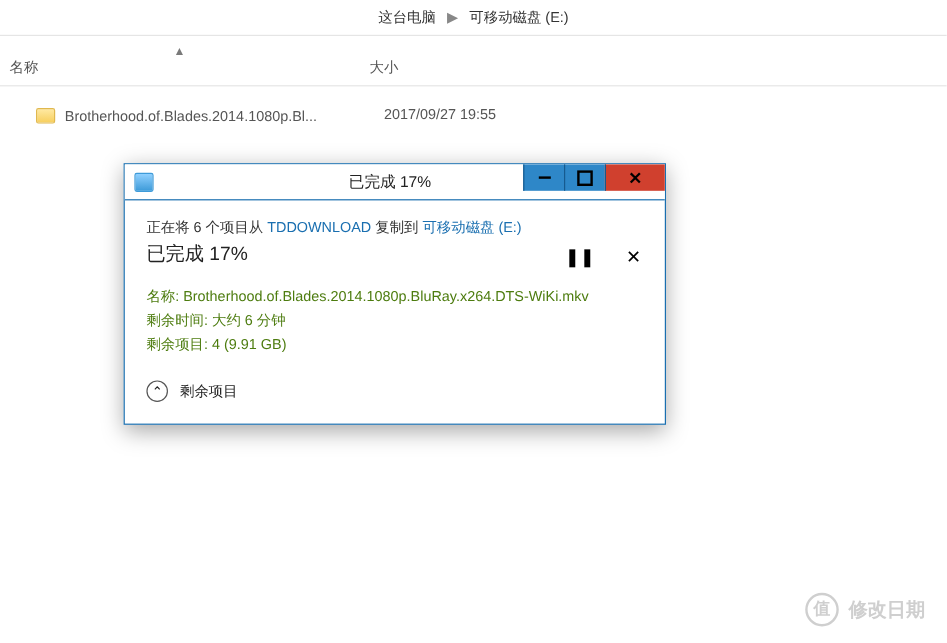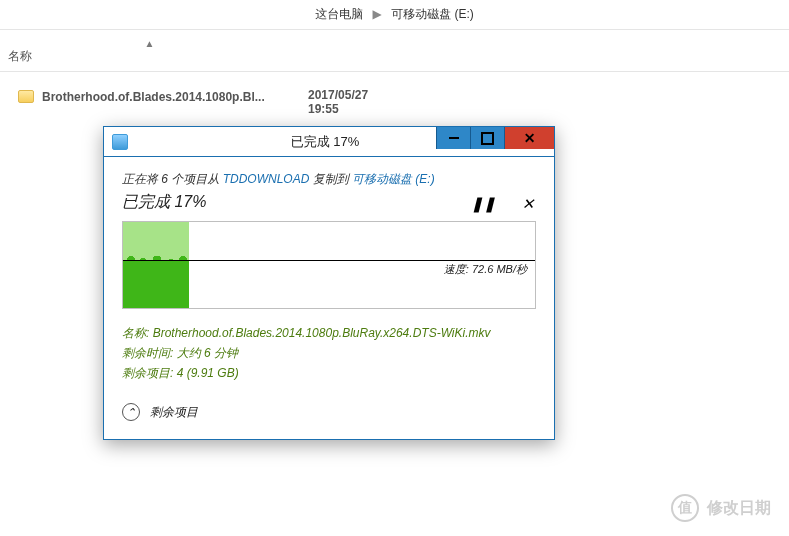--- a/index.html
+++ b/index.html
@@ -40,43 +40,42 @@
   .sort-ind {
     position: absolute;
     top: -4px;
     left: 50%;
     transform: translateX(-50%);
     color: #7a7a7a;
     font-size: 10px;
   }
   .file-row {
     display: flex;
-    padding: 4px 0;
+    padding: 4px 12px;
     margin-top: 10px;
     color: #555;
-    font-weight: bold;
   }
   .file-row .col { padding: 2px 8px; }
   .folder-icon {
     display: inline-block;
     width: 16px; height: 13px;
     background: linear-gradient(#ffe9a2,#f7cf5e);
     border: 1px solid #e0b84e;
     border-radius: 2px;
     position: relative;
     top: 2px;
     margin-right: 8px;
     margin-left: 10px;
   }
 
   
   .dialog {
     position: absolute;
     left: 103px;
-    top: 126px;
+    top: 136px;
     width: 452px;
     border: 1px solid #1a6fb0;
     box-shadow: 0 5px 18px rgba(0,0,0,0.35);
     background: #fff;
     font-size: 12px;
   }
   .titlebar {
     height: 30px;
     background: #fff;
     border-bottom: 1px solid #1a6fb0;
@@ -113,21 +112,21 @@
     font-weight: bold;
     font-size: 11px;
     border-left: 1px solid #165a8f;
   }
   .winbtn.min, .winbtn.max { background: #2e87c8; color:#000; }
   .winbtn.close { background: #d0402e; color:#000; width: 50px; }
   .winbtn.min::before { content:""; width:10px; height:2px; background:#000; }
   .winbtn.max::before { content:""; width:9px; height:9px; border:2px solid #000; }
   .winbtn.close::before { content:"✕"; font-size:14px; font-weight:bold; }
 
-  .dlg-body { padding: 14px 18px 18px 18px; font-style: italic; }
+  .dlg-body { padding: 14px 18px 18px 18px; }
   .copyline { color: #333; margin-bottom: 4px; }
   .copyline .link { color: #1a6fb0; cursor: pointer; }
   .progress-title { font-size: 16px; color: #222; margin: 4px 0 8px 0; }
   .ctrls { float: right; margin-top: -26px; }
   .ctrl {
     display: inline-block;
     width: 16px;
     text-align: center;
     margin-left: 30px;
     font-size: 15px;
@@ -232,27 +231,28 @@
   <span>这台电脑</span>
   <span class="sep">▶</span>
   <span>可移动磁盘 (E:)</span>
 </div>
 
 <div class="header-row">
   <div class="col col-name">
     <span class="sort-ind">▲</span>
     <span>名称</span>
   </div>
+  <div class="col col-size">大小</div>
 </div>
 
 <div class="file-row">
   <div class="col col-name">
     <span class="folder-icon"></span><span>Brotherhood.of.Blades.2014.1080p.Bl...</span>
   </div>
-  <div class="col col-date">2017/05/27 19:55</div>
+  <div class="col col-date">2017/09/27 19:55</div>
   <div class="col col-size"></div>
 </div>
 
 <div class="dialog">
   <div class="titlebar">
     <div class="appicon"></div>
     <div class="titlebar-title">已完成 17%</div>
     <div class="winbtns">
       <div class="winbtn min"></div>
       <div class="winbtn max"></div>
@@ -262,26 +262,20 @@
   <div class="dlg-body">
     <div class="copyline">
       <span>正在将 6 个项目从 </span><span class="link">TDDOWNLOAD</span><span> 复制到 </span><span class="link">可移动磁盘 (E:)</span>
     </div>
     <div class="progress-title">已完成 17%</div>
     <div class="ctrls">
       <span class="ctrl">❚❚</span>
       <span class="ctrl">✕</span>
     </div>
 
-    <div class="graph">
-      <div class="upper"></div>
-      <div class="lower"></div>
-      <div class="hline"></div>
-      <div class="speed">速度: 72.6 MB/秒</div>
-    </div>
 
     <div class="details">
       <div>名称: Brotherhood.of.Blades.2014.1080p.BluRay.x264.DTS-WiKi.mkv</div>
       <div>剩余时间: 大约 6 分钟</div>
       <div>剩余项目: 4 (9.91 GB)</div>
     </div>
 
     <div class="toggle">
       <span class="circ">⌃</span>
       <span>剩余项目</span>

